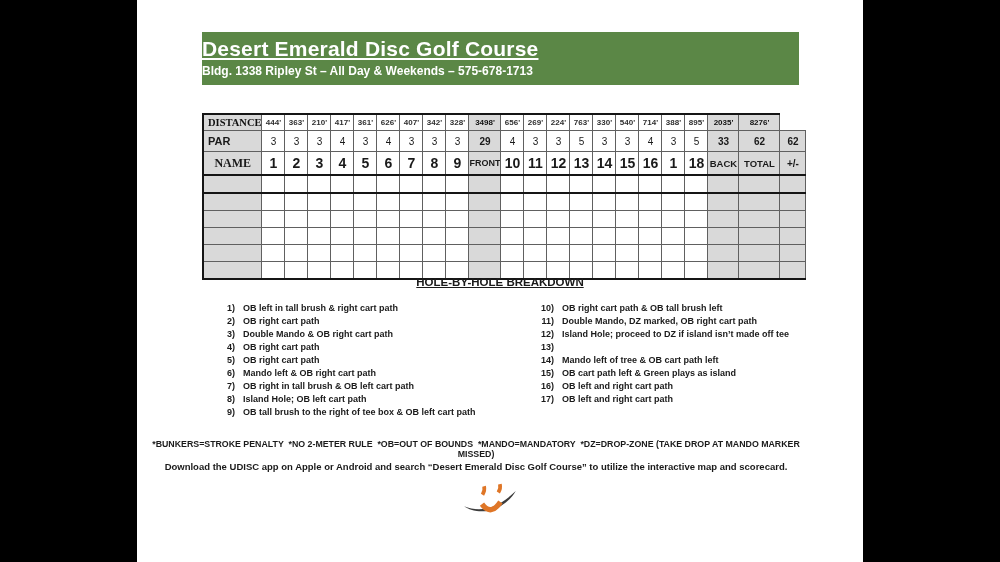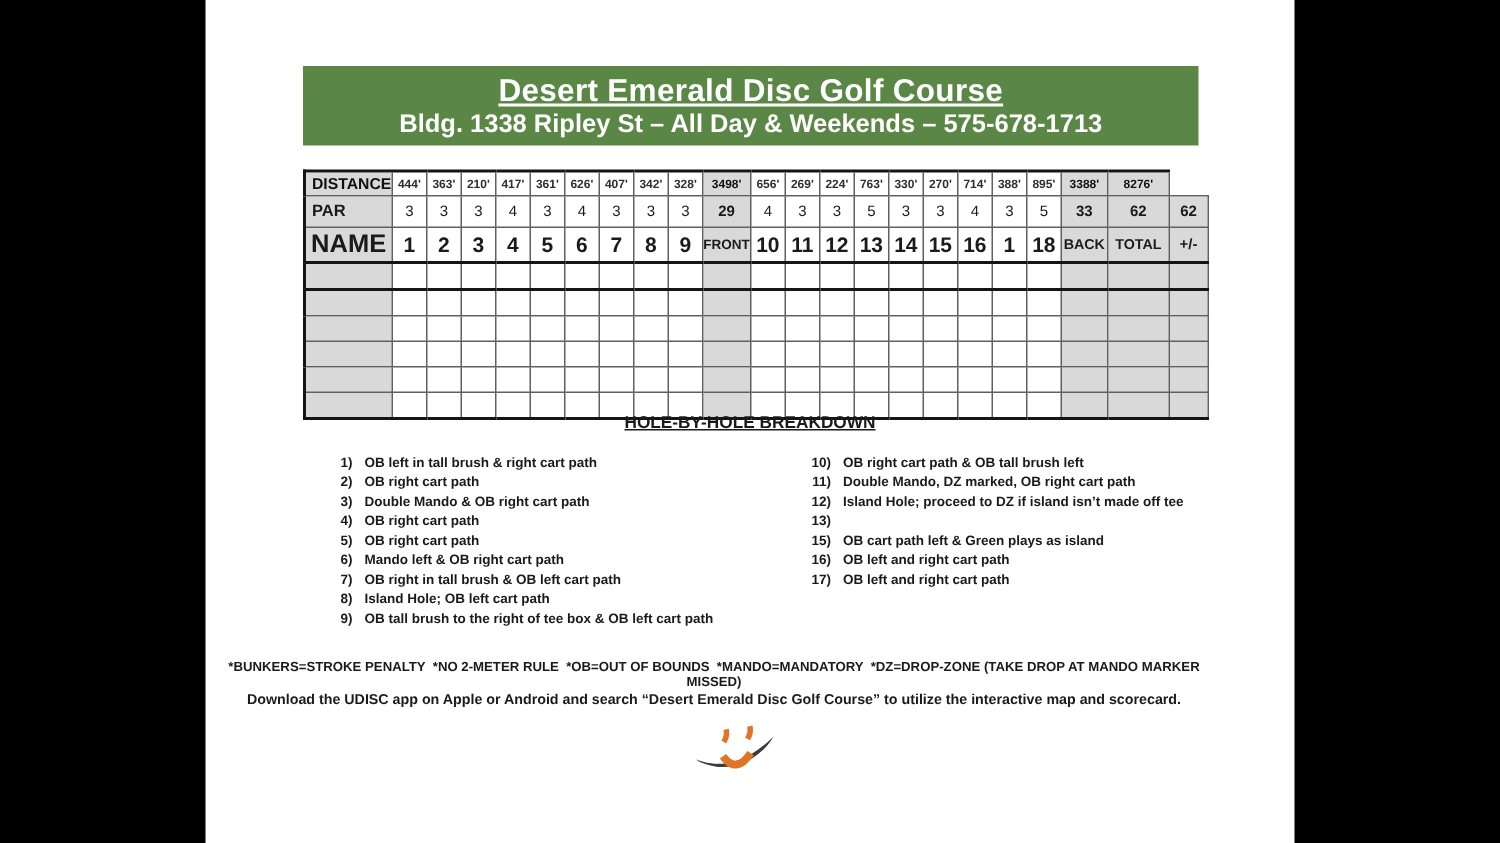--- a/index.html
+++ b/index.html
@@ -6,48 +6,48 @@
   body{
     width:1000px;height:562px;background:#000;position:relative;overflow:hidden;
     font-family:"Liberation Sans", sans-serif;
   }
   .page{
     position:absolute;left:137px;top:0;width:726px;height:562px;
     background:#fff;color:#1a1a1a;
   }
   
   .banner{
-    position:absolute;left:65px;top:44px;width:597px;height:53px;
-    background:var(--green,#5b8746);text-align:center;color:#fff;
+    position:absolute;left:65px;top:32px;width:597px;height:53px;
+    background:var(--green,#5b8746);color:#fff;
     box-sizing:border-box;padding-top:4px;
   }
   .banner .title{
     font-size:21px;font-weight:bold;text-decoration:underline;
     line-height:26px;letter-spacing:.2px;
   }
   .banner .subtitle{
-    font-size:17px;font-weight:bold;line-height:16px;margin-top:1px;
+    font-size:12px;font-weight:bold;line-height:16px;margin-top:1px;
   }
   
   .scorecard{
     position:absolute;left:65px;top:113px;border-collapse:collapse;table-layout:fixed;
   }
   .scorecard td{
     border:1px solid #606060;padding:0;text-align:center;vertical-align:middle;
     overflow:hidden;white-space:nowrap;color:#1a1a1a;
   }
   .shade{background:var(--shade,#d9d9d9);}
   .r-dist td{height:15px;font-size:8px;font-weight:600;color:#2f2f2f;}
-  .r-dist .lbl{font-size:10.5px;font-weight:bold;text-align:left;padding-left:4px;color:#111;}
+  .r-dist .lbl{font-size:10.5px;font-weight:bold;text-align:left;padding-left:4px;color:#111;font-family:Liberation Serif, serif;}
   .r-dist .tot{font-weight:bold;color:#111;}
   .r-par td{height:20px;font-size:10px;font-weight:normal;}
   .r-par .lbl{font-size:11px;font-weight:bold;text-align:left;padding-left:4px;}
   .r-par .tot{font-weight:bold;text-align:center;}
   .r-name td{height:22px;font-size:14px;font-weight:bold;border-bottom:2px solid #151515;}
-  .r-name .lbl{font-size:17px;}
+  .r-name .lbl{font-size:12px;font-family:Liberation Serif, serif;}
   .r-name .c-front{font-size:9px;}
   .r-name .c-back{font-size:9.5px;}
   .r-name .c-total{font-size:9.5px;}
   .r-name .c-pm{font-size:10px;}
   .r-score td{height:16px;}
   tr.edge-t td:not(.ghost){border-top:2px solid #151515;}
   tr.edge-b td{border-bottom:2px solid #151515;}
   tr.sep-b td{border-bottom:2px solid #151515;}
   .scorecard td:first-child{border-left:2px solid #151515;}
   .g-left{border-left:2px solid #151515;margin-left:24px;}
@@ -126,25 +126,25 @@
           <td class="c-hole">626'</td>
           <td class="c-hole">407'</td>
           <td class="c-hole">342'</td>
           <td class="c-hole">328'</td>
           <td class="shade tot c-front g-left">3498'</td>
           <td class="c-hole g-left">656'</td>
           <td class="c-hole">269'</td>
           <td class="c-hole">224'</td>
           <td class="c-hole">763'</td>
           <td class="c-hole">330'</td>
-          <td class="c-hole">270'</td>
+          <td class="c-hole">540'</td>
           <td class="c-hole">714'</td>
           <td class="c-hole">388'</td>
           <td class="c-hole">895'</td>
-          <td class="shade tot c-back g-left">3388'</td>
+          <td class="shade tot c-back g-left">2035'</td>
           <td class="shade tot c-total g-left">8276'</td>
           <td class="ghost"></td>
         </tr>
         <tr class="r-par">
           <td class="lbl shade">PAR</td>
           <td class="c-hole g-left">3</td>
           <td class="c-hole">3</td>
           <td class="c-hole">3</td>
           <td class="c-hole">4</td>
           <td class="c-hole">3</td>
@@ -393,20 +393,24 @@
         <span class="bd-text">Double Mando, DZ marked, OB right cart path</span>
       </div>
       <div class="bd-item">
         <span class="bd-num">12)</span>
         <span class="bd-text">Island Hole; proceed to DZ if island isn’t made off tee</span>
       </div>
       <div class="bd-item">
         <span class="bd-num">13)</span>
       </div>
       <div class="bd-item">
+        <span class="bd-num">14)</span>
+        <span class="bd-text">Mando left of tree &amp; OB cart path left</span>
+      </div>
+      <div class="bd-item">
         <span class="bd-num">15)</span>
         <span class="bd-text">OB cart path left &amp; Green plays as island</span>
       </div>
       <div class="bd-item">
         <span class="bd-num">16)</span>
         <span class="bd-text">OB left and right cart path</span>
       </div>
       <div class="bd-item">
         <span class="bd-num">17)</span>
         <span class="bd-text">OB left and right cart path</span>

